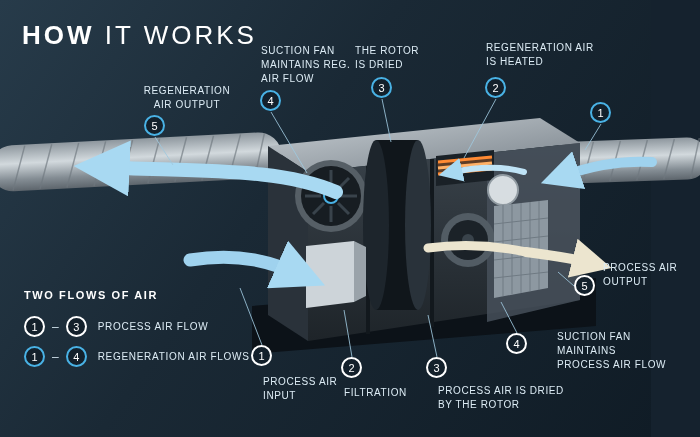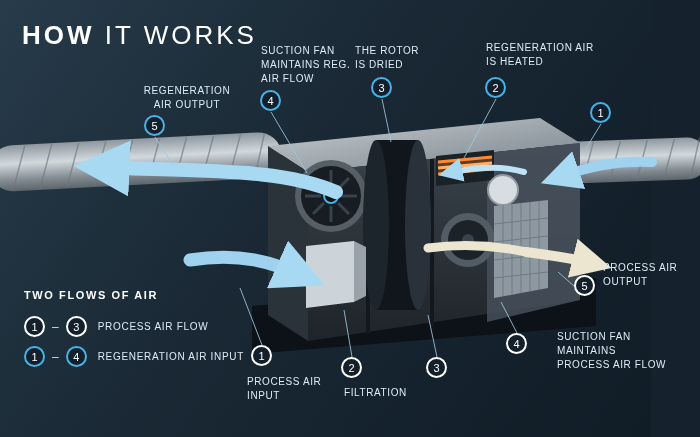--- a/index.html
+++ b/index.html
@@ -207,36 +207,37 @@
 
   <div class="num regen" style="left:590px;top:102px">1</div>
 
   <div class="num" style="left:574px;top:275px">5</div>
   <div class="label" style="left:603px;top:261px;width:80px">PROCESS AIR OUTPUT</div>
 
   <div class="num" style="left:506px;top:333px">4</div>
   <div class="label" style="left:557px;top:330px;width:114px">SUCTION FAN MAINTAINS PROCESS AIR FLOW</div>
 
   <div class="num" style="left:426px;top:357px">3</div>
+  <div class="label" style="left:438px;top:384px;width:135px">PROCESS AIR IS DRIED BY THE ROTOR</div>
 
   <div class="num" style="left:341px;top:357px">2</div>
   <div class="label" style="left:344px;top:386px;width:80px">FILTRATION</div>
 
   <div class="num" style="left:251px;top:345px">1</div>
-  <div class="label" style="left:247px;top:375px;width:80px">PROCESS AIR INPUT</div>
+  <div class="label" style="left:263px;top:375px;width:80px">PROCESS AIR INPUT</div>
 
   <div class="legend-title">TWO FLOWS OF AIR</div>
 
   <div class="legend-row" style="top:316px">
     <span class="num">1</span>
     <span class="legend-dash">–</span>
     <span class="num">3</span>
     <span class="legend-label">PROCESS AIR FLOW</span>
   </div>
 
   <div class="legend-row" style="top:346px">
     <span class="num regen">1</span>
     <span class="legend-dash">–</span>
     <span class="num regen">4</span>
-    <span class="legend-label">REGENERATION AIR INPUT</span>
+    <span class="legend-label">REGENERATION AIR FLOWS</span>
   </div>
 
 </div>
 
 </body></html>

